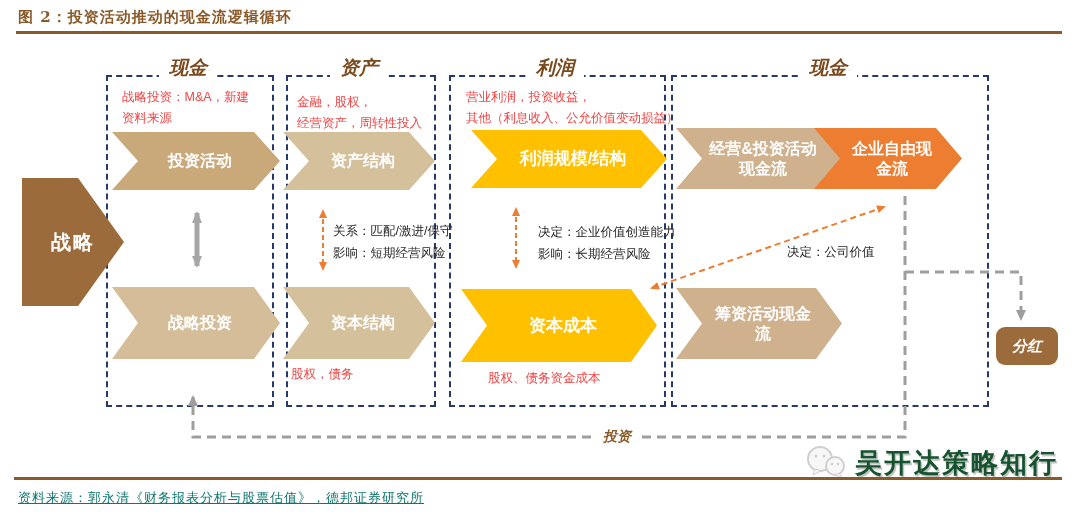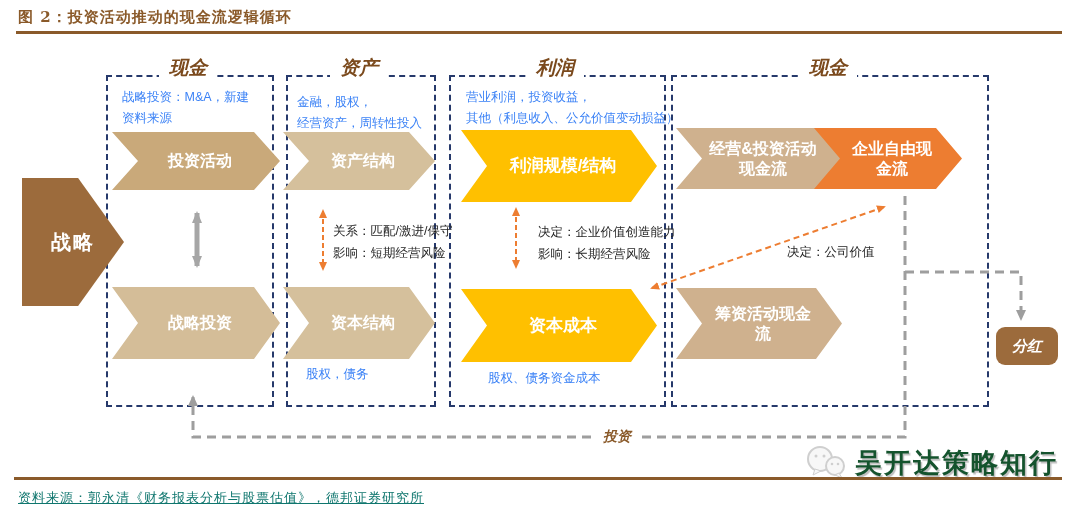--- a/index.html
+++ b/index.html
@@ -17,21 +17,21 @@
              font:bold italic 19px "DejaVu Serif",serif;color:#7b4a1d;white-space:nowrap;}
 
   
   .chev{display:flex;align-items:center;justify-content:center;text-align:center;
         font-weight:bold;color:#fff;line-height:1.25;
         clip-path:polygon(0% 0%, calc(100% - 26px) 0%, 100% 50%, calc(100% - 26px) 100%, 0% 100%, 26px 50%);
         padding:0 24px 0 32px;box-sizing:border-box;}
   .pent{display:flex;align-items:center;justify-content:center;color:#fff;font-weight:bold;
         clip-path:polygon(0% 0%, 55% 0%, 100% 50%, 55% 100%, 0% 100%);}
 
-  .note{font-size:12.5px;color:#3b82f6;line-height:21px;white-space:nowrap;}
+  .note{font-size:12.5px;color:#ef4444;line-height:21px;white-space:nowrap;}
   .mid-note{font-size:12.5px;color:#262626;line-height:22px;white-space:nowrap;}
 
   .dividend{width:62px;height:38px;background:#9c6b3c;border-radius:9px;
             display:flex;align-items:center;justify-content:center;
             font:bold italic 15px "DejaVu Serif",serif;color:#fff;}
 
   .loop-label{background:#fff;padding:0 8px;font:bold italic 14px "DejaVu Serif",serif;color:#8a5a2a;}
 
   .watermark{display:flex;align-items:center;gap:6px;color:#14532d;
              font-size:27px;font-weight:bold;letter-spacing:2px;
@@ -108,27 +108,27 @@
   <div class="abs chev" style="left:283px;top:132px;width:152px;height:58px;background:#d5c09c;font-size:16px;">
     <span>资产结构</span>
   </div>
   <div class="abs mid-note" style="left:333px;top:220px;">
     <div>关系：匹配/激进/保守</div>
     <div>影响：短期经营风险</div>
   </div>
   <div class="abs chev" style="left:283px;top:287px;width:152px;height:72px;background:#d5c09c;font-size:16px;">
     <span>资本结构</span>
   </div>
-  <div class="abs note" style="left:306px;top:364px;">股权，债务</div>
+  <div class="abs note" style="left:291px;top:364px;">股权，债务</div>
 
   <div class="abs note" style="left:466px;top:87px;">
     <div>营业利润，投资收益，</div>
     <div>其他（利息收入、公允价值变动损益）</div>
   </div>
-  <div class="abs chev" style="left:461px;top:130px;width:196px;height:72px;background:#ffc000;font-size:17px;">
+  <div class="abs chev" style="left:471px;top:130px;width:196px;height:58px;background:#ffc000;font-size:17px;">
     <span>利润规模/结构</span>
   </div>
   <div class="abs mid-note" style="left:538px;top:221px;">
     <div>决定：企业价值创造能力</div>
     <div>影响：长期经营风险</div>
   </div>
   <div class="abs chev" style="left:461px;top:289px;width:196px;height:73px;background:#ffc000;font-size:17px;">
     <span>资本成本</span>
   </div>
   <div class="abs note" style="left:488px;top:368px;">股权、债务资金成本</div>

